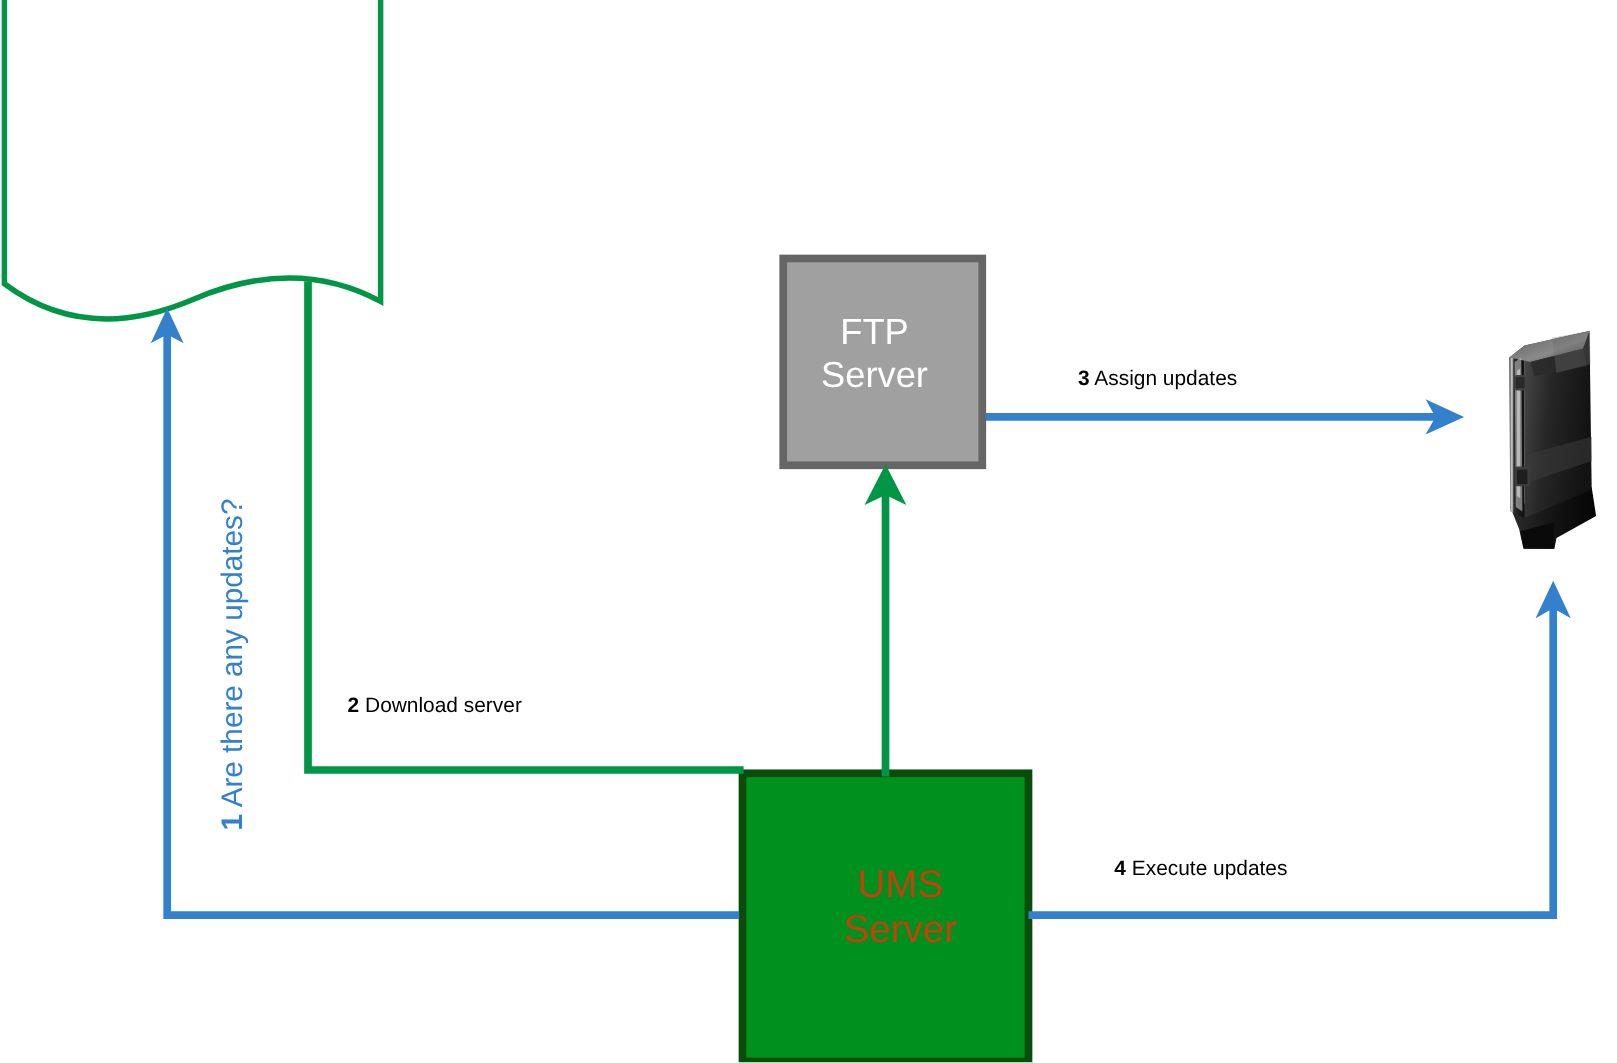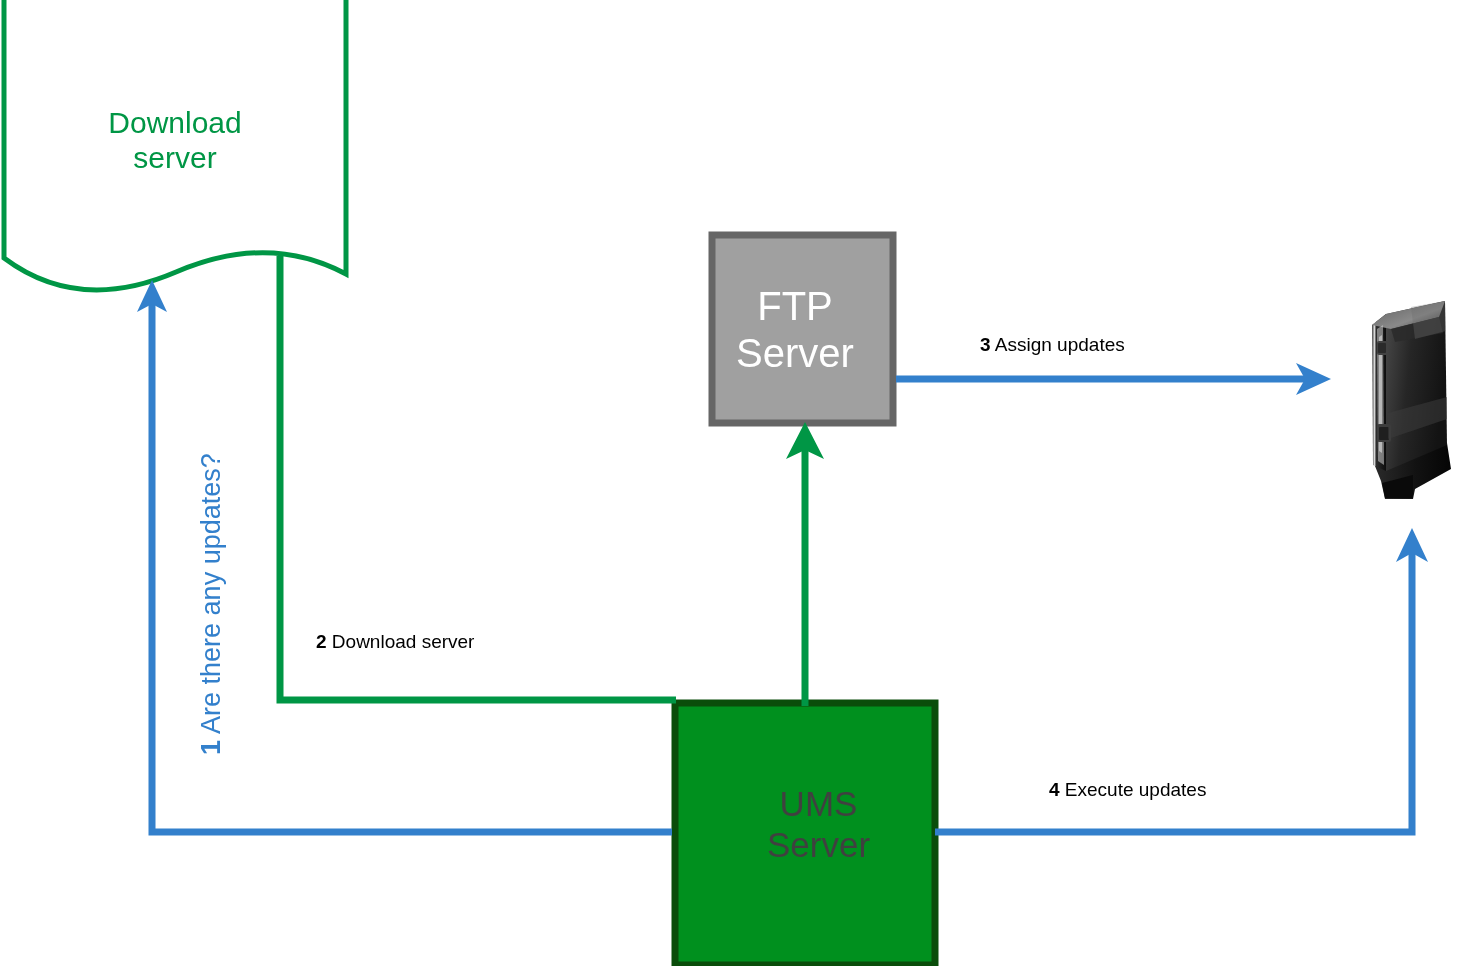--- a/index.html
+++ b/index.html
@@ -36,41 +36,41 @@
     width: 344px;
     color: #009645;
     font-size: 30px;
   }
   
   #ftp-server-label {
     left: 710px;
     top: 283px;
     width: 170px;
     color: #ffffff;
-    font-size: 40px;
+    font-size: 33px;
   }
   
   #ums-server-label {
     left: 672px;
     top: 783px;
     width: 293px;
-    color: #404040;
+    color: #c2410c;
     font-size: 35px;
   }
   .edge-label {
     position: absolute;
     color: #000000;
     font-size: 19px;
     white-space: nowrap;
     pointer-events: none;
   }
   .edge-label b { font-weight: bold; }
   #label-2 { left: 316px; top: 631px; }
   #label-3 { left: 980px; top: 334px; }
-  #label-4 { left: 1013px; top: 779px; margin-left: 36px; }
+  #label-4 { left: 1013px; top: 779px; }
   #label-1 {
     position: absolute;
     left: 0px;
     top: 0px;
     color: #3380cc;
     font-size: 27px;
     white-space: nowrap;
     transform-origin: left top;
     transform: translate(196px, 755px) rotate(-90deg);
     pointer-events: none;
@@ -165,22 +165,20 @@
       <rect x="22" y="48" width="11" height="14" rx="2" fill="#424242"></rect>
       <rect x="23" y="50" width="8" height="10" rx="1" fill="#2a2a2a"></rect>
       <rect x="22" y="131" width="14" height="18" rx="2" fill="#3d3d3d"></rect>
       <rect x="24" y="134" width="10" height="13" rx="1" fill="#1f1f1f"></rect>
 
       <path d="M 33 120 L 92 104 L 92 126 L 33 146 Z" fill="#3c3c3c" opacity="0.55"></path>
       <path d="M 56 14 L 90 8 L 91 38 L 60 46 Z" fill="#6d6d6d" opacity="0.35"></path>
     </svg>
   </div>
 
-  <div class="node-label" id="download-server-label">Download
-server</div>
 
   <div class="node-label" id="ftp-server-label">FTP
 Server</div>
 
   <div class="node-label" id="ums-server-label">UMS
 Server</div>
 
   <div class="edge-label" id="label-1">
     <b>1</b>
     <span>Are there any updates?</span>

